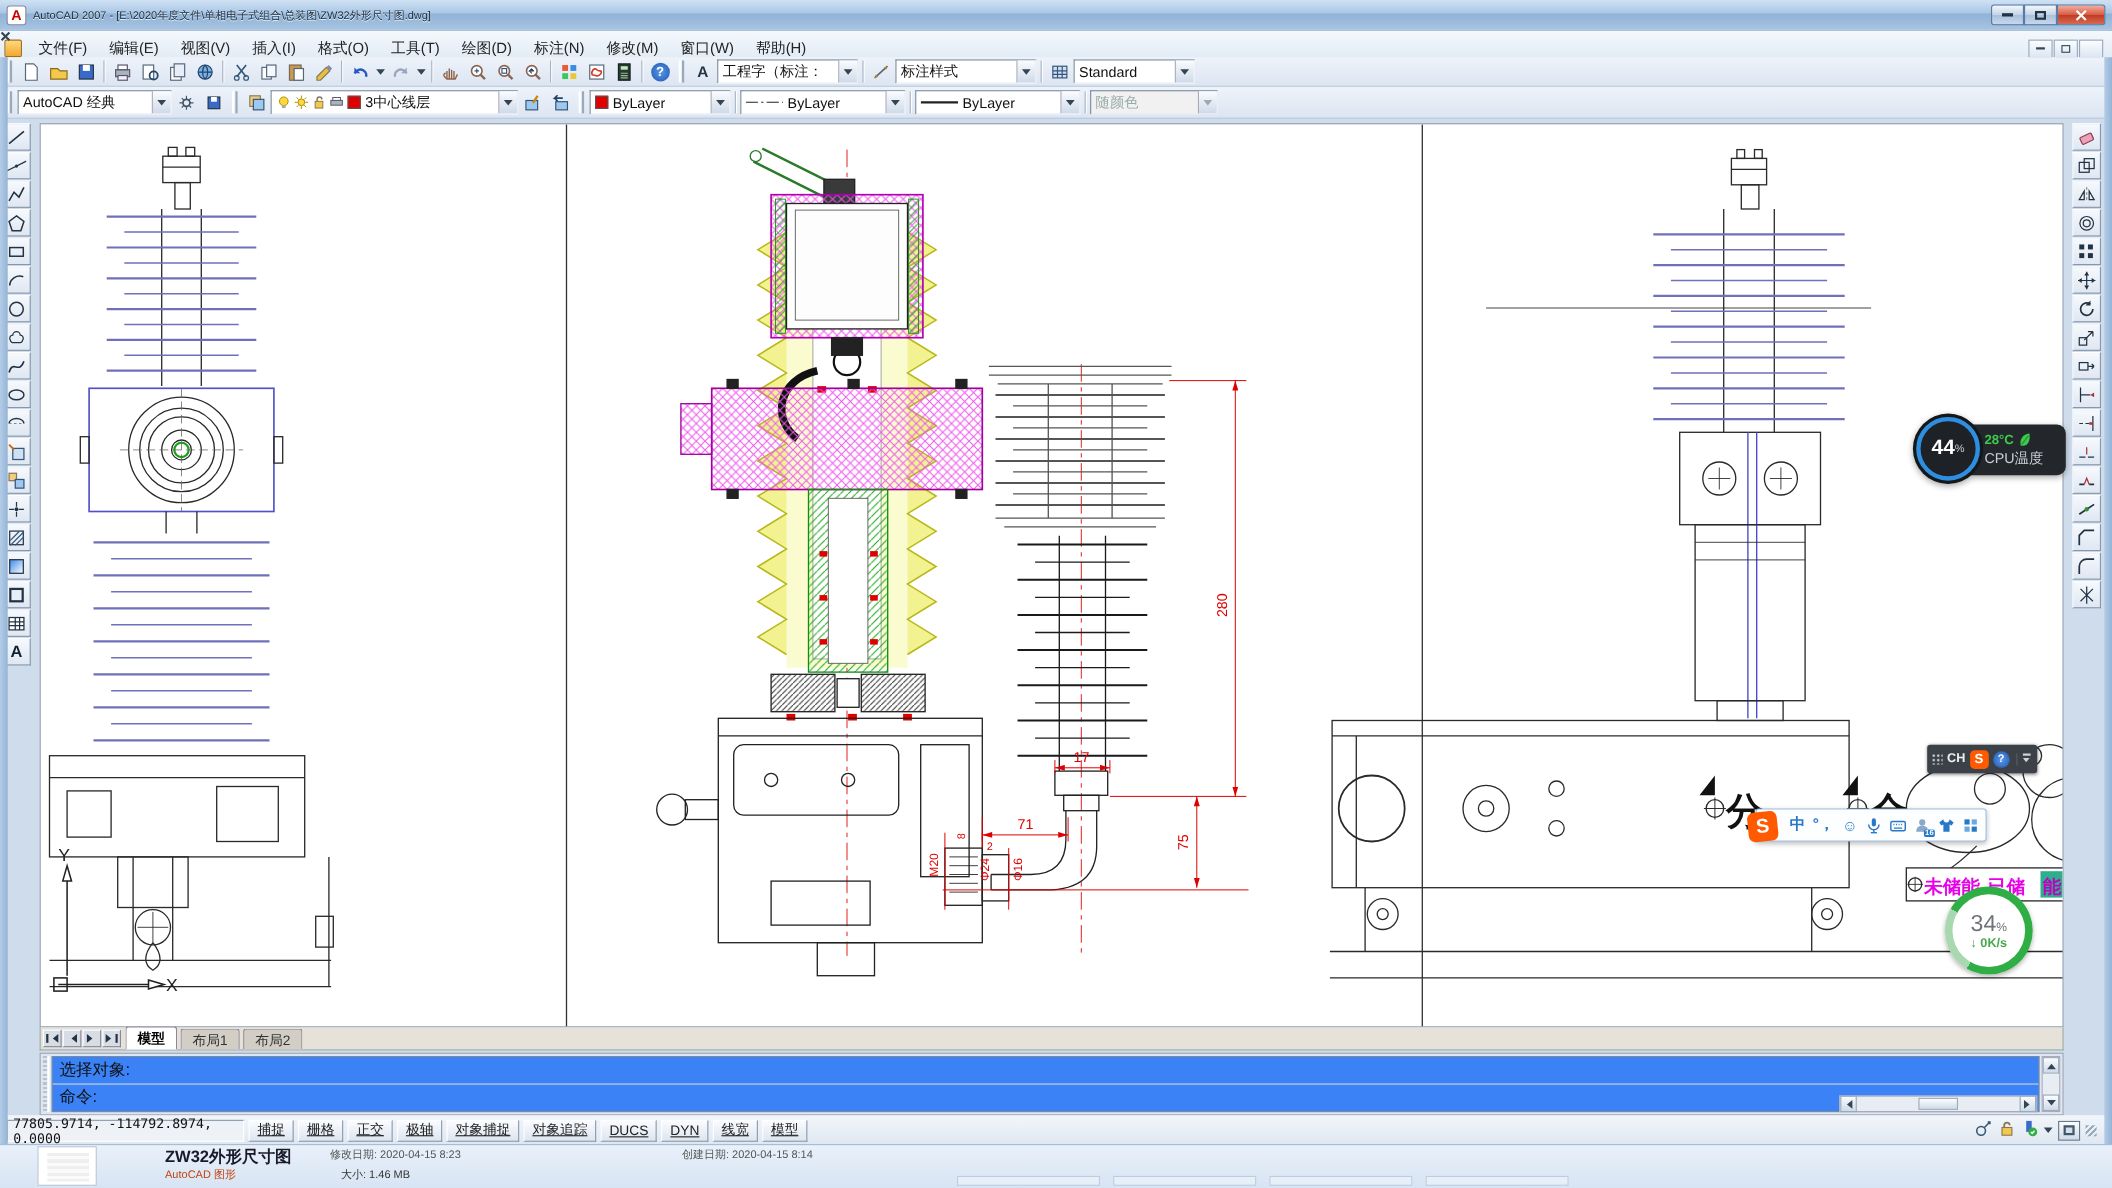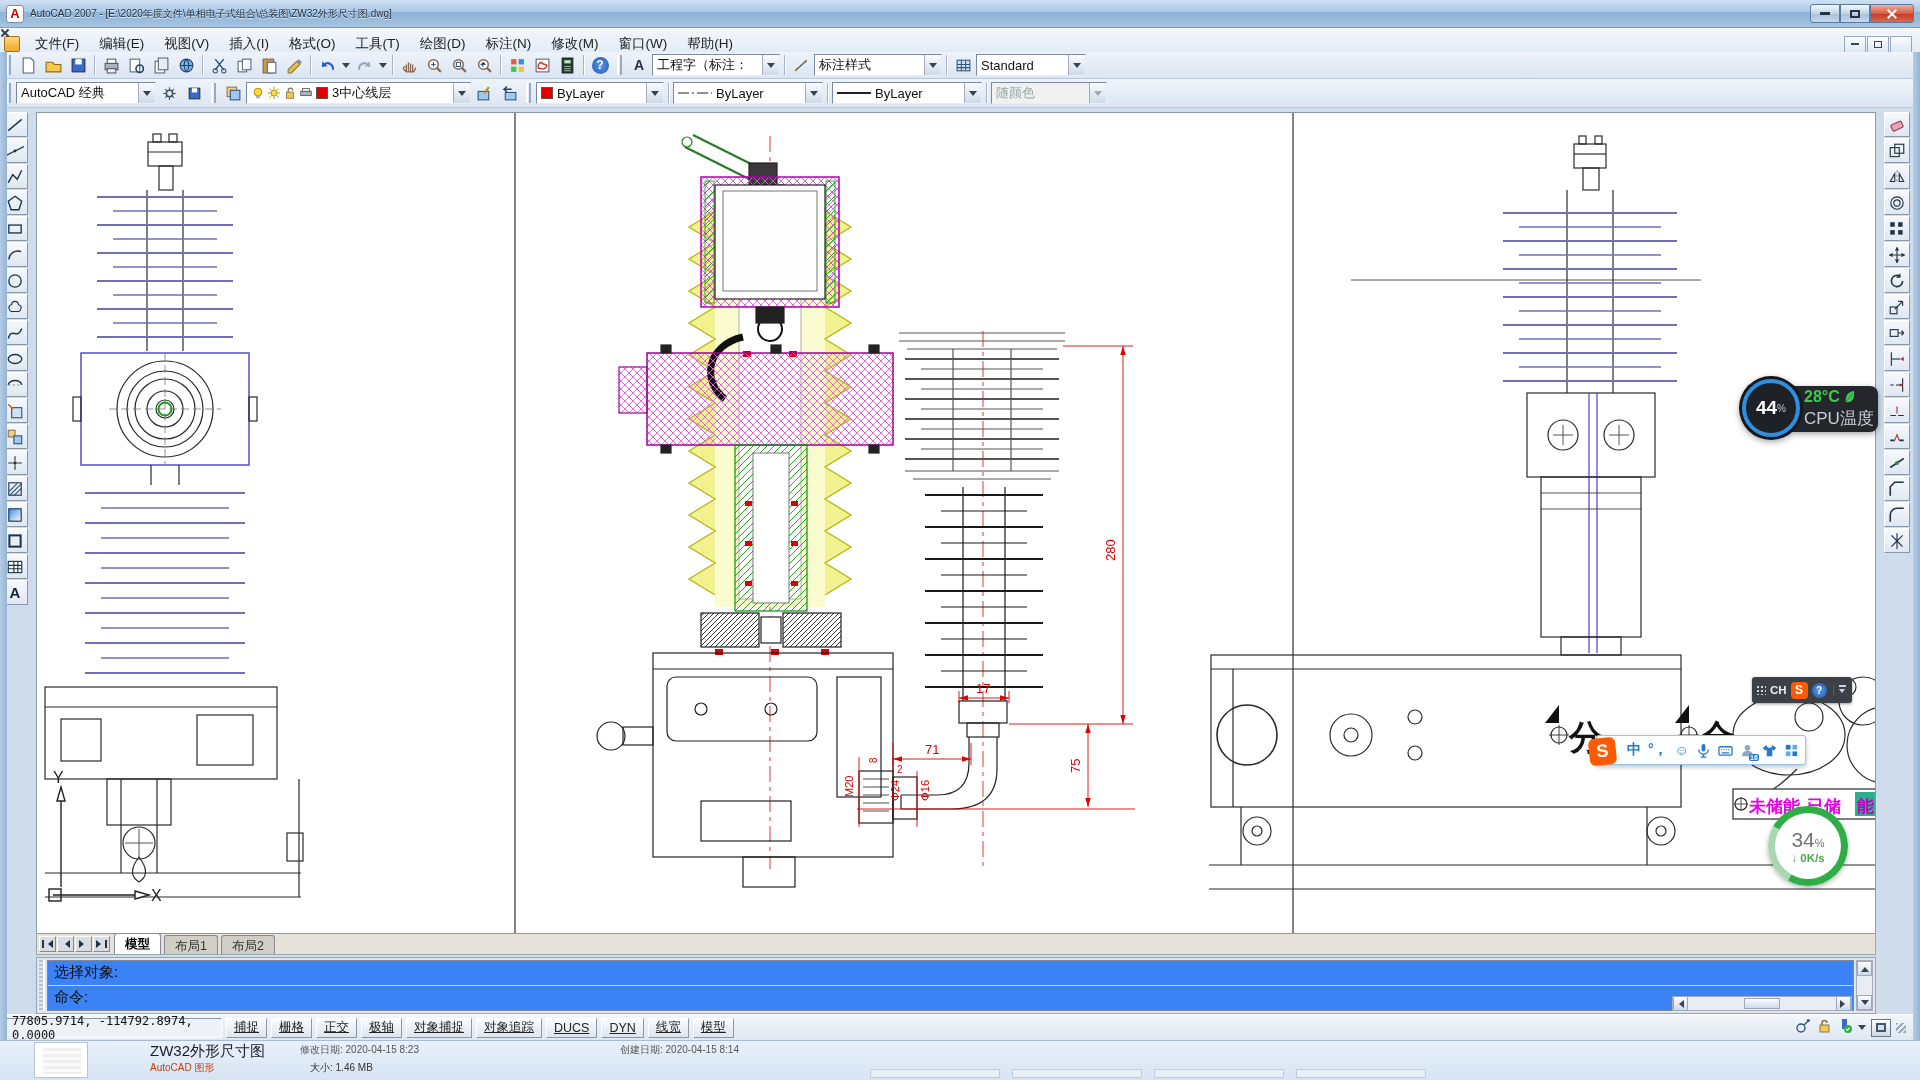--- a/index.html
+++ b/index.html
@@ -54,22 +54,22 @@
   
   #canvas{left:36px;top:112px;width:1840px;height:822px;background:#fff;border:1px solid #8a98aa;overflow:hidden}
   #draw-svg{position:absolute;left:0;top:0}
 
   
   #cpu-widget{left:1742px;top:379px;height:58px;display:flex;align-items:center;filter:drop-shadow(0 2px 3px rgba(0,0,0,.35))}
   #cpu-pill{position:absolute;left:28px;top:7px;width:108px;height:46px;background:#23272c;border-radius:8px;display:flex;flex-direction:column;justify-content:center;padding-left:34px;gap:1px}
   #cpu-circle{position:absolute;left:0;top:0;width:58px;height:58px;border-radius:50%;background:#1e2226;border:4px solid #2e8fe0;box-shadow:0 0 0 3px #15181b;display:flex;align-items:center;justify-content:center;z-index:2}
   #cpu-circle .pct{color:#fff;font-size:19px;font-weight:bold}
   #cpu-circle .unit{color:#ccc;font-size:10px}
-  .cpu-temp-row{display:flex;align-items:center;gap:4px;color:#3ec94e;font-size:16px;font-weight:bold}
-  .cpu-label{color:#c9ced4;font-size:17px}
+  .cpu-temp-row{display:flex;align-items:center;gap:4px;color:#3ec94e;font-size:12px;font-weight:bold}
+  .cpu-label{color:#c9ced4;font-size:13px}
 
   #sogou-mini{left:1752px;top:677px;width:100px;height:26px;background:#3c4148;border-radius:3px;display:flex;align-items:center;padding:0 4px;gap:4px;box-shadow:0 1px 3px rgba(0,0,0,.4)}
   .dotgrid{width:10px;height:10px;background:radial-gradient(#cfd4da 1px,transparent 1.2px);background-size:4px 4px}
   #sogou-mini .mode{color:#eee;font-size:11.5px;font-weight:bold}
   .slogo{background:#ff5a00;color:#fff;font-weight:bold;border-radius:4px;display:flex;align-items:center;justify-content:center}
   #sogou-mini .slogo{width:17px;height:17px;font-size:12px}
   .qcirc{width:15px;height:15px;border-radius:50%;background:radial-gradient(#5a9ae8,#1d55b0);color:#fff;font-size:10px;font-weight:bold;display:flex;align-items:center;justify-content:center}
   .mini-col{display:flex;flex-direction:column;align-items:center;margin-left:2px;border-left:1px solid #565c64;padding-left:5px;gap:2px}
   .mini-dash{width:7px;height:2px;background:#cfd4da}
   .mini-tri{width:0;height:0;border:3.5px solid transparent;border-top:4.5px solid #cfd4da}
@@ -115,21 +115,21 @@
   .status-right{margin-left:auto;display:flex;align-items:center;gap:5px;padding-right:8px}
   .tray-ic svg{width:16px;height:16px}
   .clean-btn{width:20px;height:18px;border:1px solid #678;background:linear-gradient(#fbfdff,#cfdae8);display:flex;align-items:center;justify-content:center}
   .clean-btn .in{width:10px;height:9px;border:2px solid #456;background:#cfe0f0}
   .rgrip{width:10px;height:10px;background:repeating-linear-gradient(135deg,#9ab 0 2px,transparent 2px 4px)}
 
   
   #bottomstrip{left:0;top:1040px;width:1920px;height:40px;background:linear-gradient(#e9f1fa,#d7e4f3);border-top:1px solid #a8bcd4}
   #thumb-box{left:34px;top:1042px;width:54px;height:36px;background:#fff;border:1px solid #b8c4d4}
   #thumb-box .sk{position:absolute;left:8px;top:5px;width:38px;height:26px;background:repeating-linear-gradient(#e8e8ea 0 3px,#f8f8fa 3px 6px);opacity:.7}
-  .info-name{left:150px;top:1042px;font-size:15px;color:#1a1a2a;font-weight:normal}
+  .info-name{left:150px;top:1042px;font-size:15px;color:#1a1a2a;font-weight:bold}
   .info-meta{position:absolute;font-size:10px;color:#555}
   .ghost{position:absolute;border:1px solid #bccde0;background:rgba(255,255,255,.35);height:9px;top:1069px}
   .side-edge{top:52px;width:7px;height:988px;background:linear-gradient(90deg,#b4cce6,#94b4d6)}
 </style>
 </head>
 <body>
 
 <div id="stage">
 
   <div id="titlebar" class="abs">

